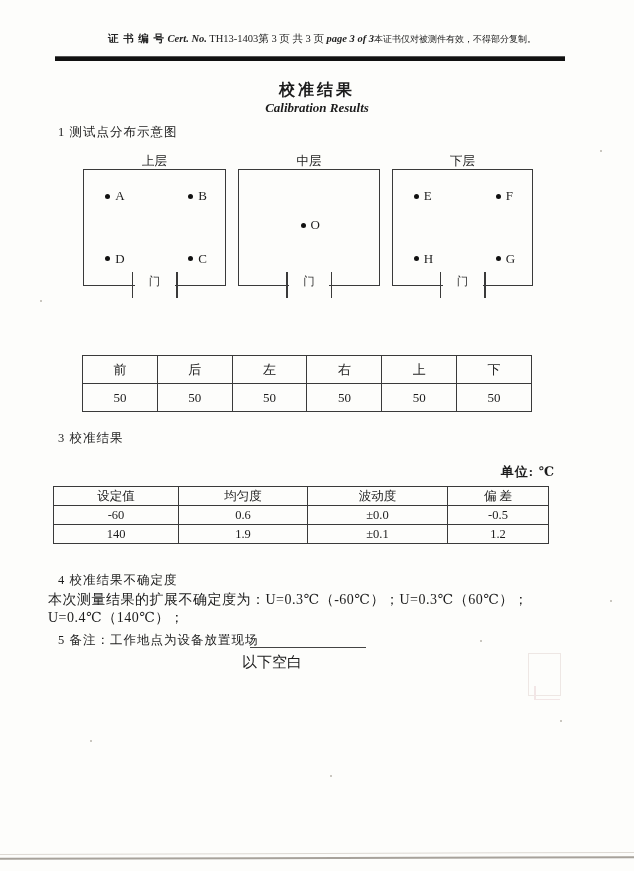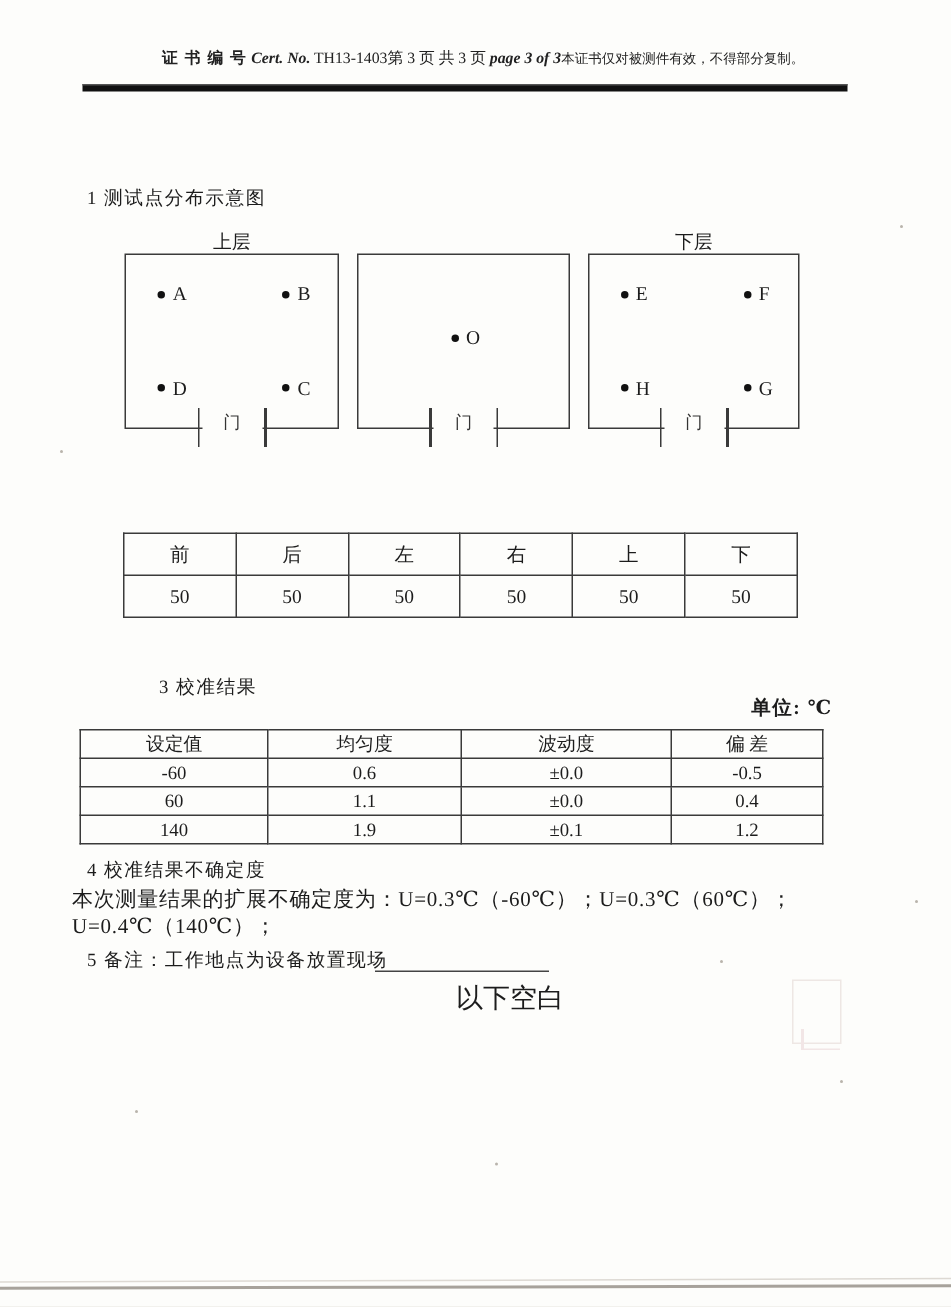--- a/index.html
+++ b/index.html
@@ -36,21 +36,21 @@
   .title-en {
     position: absolute; left: 0; top: 100px; width: 100%;
     text-align: center; font-size: 13px; font-weight: bold; font-style: italic;
   }
   
   .sec-heading {
     position: absolute; font-size: 12.5px; letter-spacing: 1px; color: #1c1c1c;
   }
   .h1 { left: 58px; top: 124px; }
   .h2 { left: 58px; top: 322px; }
-  .h3 { left: 58px; top: 450px; margin-left: 48px; }
+  .h3 { left: 58px; top: 430px; }
   .h4 { left: 58px; top: 572px; }
   .s4-body { position: absolute; left: 48px; top: 591px; width: 560px; font-size: 14px; letter-spacing: 0.5px; }
   .h5 { left: 58px; top: 632px; }
   
   .layer-label {
     position: absolute; top: 153px; font-size: 12.5px; text-align: center; font-weight: 500;
   }
   .lbl-1 { left: 83px;  width: 143px; }
   .lbl-2 { left: 238px; width: 142px; }
   .lbl-3 { left: 392px; width: 141px; }
@@ -94,21 +94,21 @@
   .tbl-2 { position: absolute; left: 82px; top: 355px; width: 450px; }
   .tbl-2 td { height: 28px; }
   .tbl-3 { position: absolute; left: 53px; top: 486px; width: 495px; }
   .tbl-3 td { height: 19px; font-size: 12.5px; }
   .unit-label {
     position: absolute; left: 400px; top: 463px; width: 155px; text-align: right;
     font-size: 13px; font-weight: bold; letter-spacing: 1px;
   }
   
   .blank-rule { position: absolute; left: 250px; top: 647px; width: 116px; height: 0; border-top: 1.5px solid #444; }
-  .blank-note { position: absolute; left: 260px; top: 653px; width: 116px; text-align: right; font-size: 18px; }
+  .blank-note { position: absolute; left: 242px; top: 653px; width: 116px; text-align: left; font-size: 15px; }
   
   .bottom-edge {
     position: absolute; left: -4px; top: 857px; width: 642px; height: 2px;
     background: #a7a29b; transform: rotate(-0.15deg);
   }
   .bottom-edge-shadow {
     position: absolute; left: -4px; top: 853px; width: 642px; height: 1px;
     background: #ddd9d3; transform: rotate(-0.2deg);
   }
   .ghost-rect {
@@ -127,24 +127,27 @@
 <div class="page">
 
   <div class="header-line">
     <span class="cn-bold">证 书 编 号</span>
     <span class="lat-italic">Cert. No.</span>
     <span>TH13-1403</span><span>第 3 页 共 3 页</span>
     <span class="lat-italic">page 3 of 3</span><span class="notice">本证书仅对被测件有效，不得部分复制。</span>
   </div>
   <div class="header-bar"></div>
 
+  <div class="title-cn">校准结果</div>
+  <div class="title-en">Calibration Results</div>
 
   <div class="sec-heading h1">1  测试点分布示意图</div>
 
   <div class="layer-label lbl-1">上层</div>
+  <div class="layer-label lbl-2">中层</div>
   <div class="layer-label lbl-3">下层</div>
 
   <div class="chamber box-1">
     <span class="pt tl"><span class="dot"></span><span>A</span></span>
     <span class="pt tr"><span class="dot"></span><span>B</span></span>
     <span class="pt bl"><span class="dot"></span><span>D</span></span>
     <span class="pt br"><span class="dot"></span><span>C</span></span>
     <span class="door">
       <span class="mask"></span>
       <span class="tick-l"></span>
@@ -213,26 +216,20 @@
       <td>波动度</td>
       <td>偏  差</td>
     </tr>
     <tr>
       <td>-60</td>
       <td>0.6</td>
       <td>±0.0</td>
       <td>-0.5</td>
     </tr>
     <tr>
-      <td>60</td>
-      <td>1.1</td>
-      <td>±0.0</td>
-      <td>0.4</td>
-    </tr>
-    <tr>
       <td>140</td>
       <td>1.9</td>
       <td>±0.1</td>
       <td>1.2</td>
     </tr>
   </tbody>
     </table>
 
   <div class="sec-heading h4">4  校准结果不确定度</div>
   <div class="s4-body">本次测量结果的扩展不确定度为：U=0.3℃（-60℃）；U=0.3℃（60℃）；U=0.4℃（140℃）；</div>

